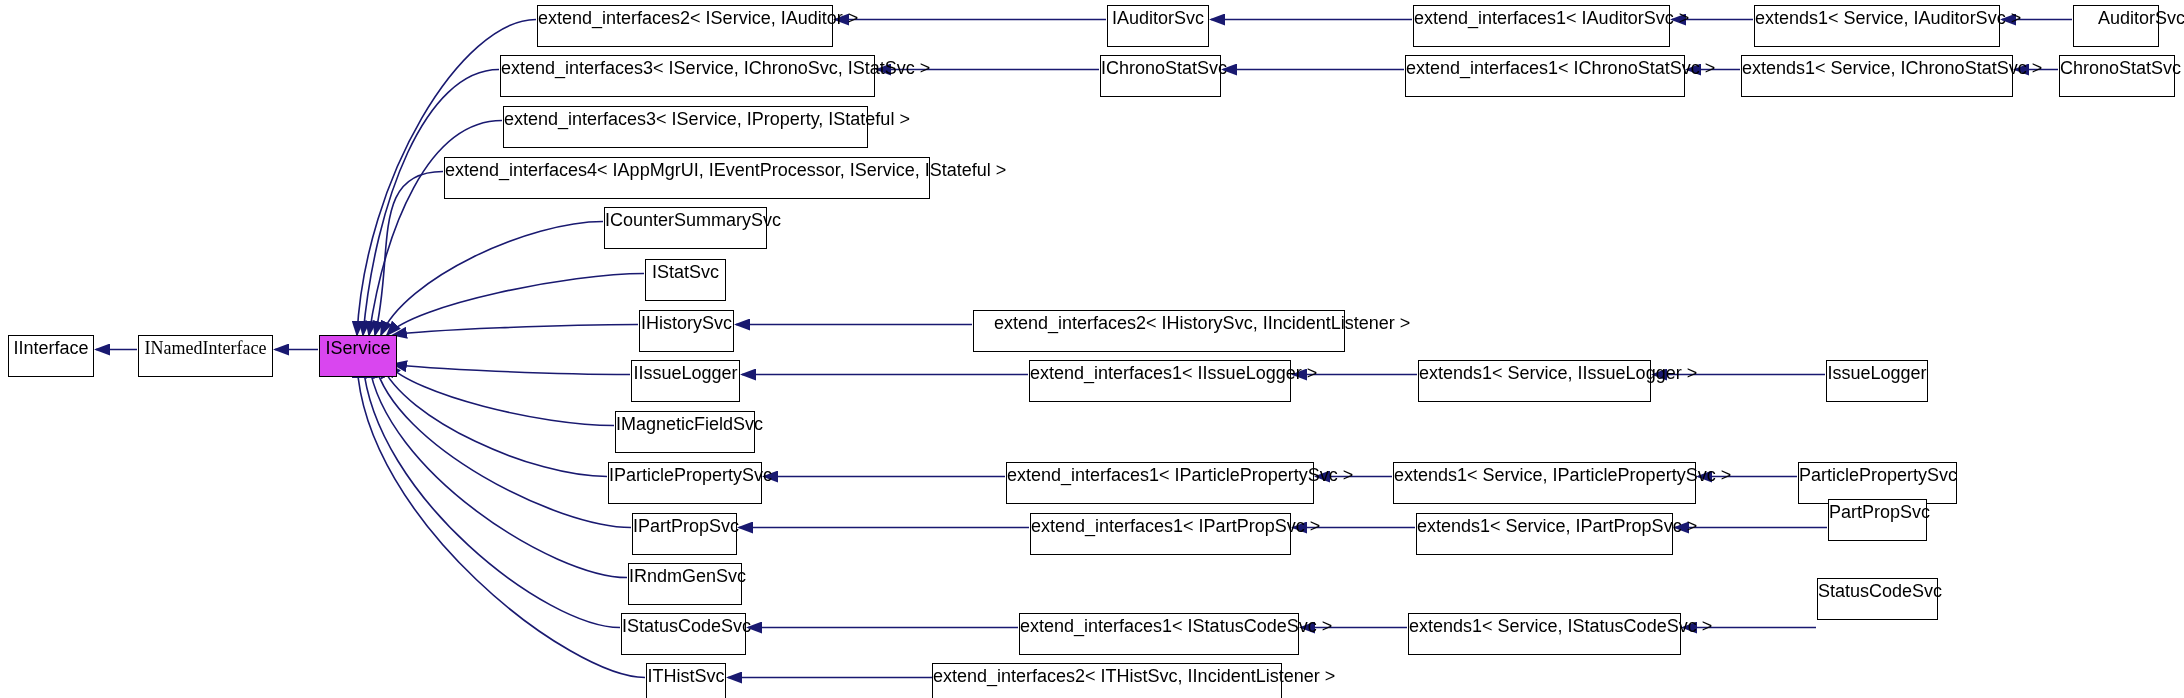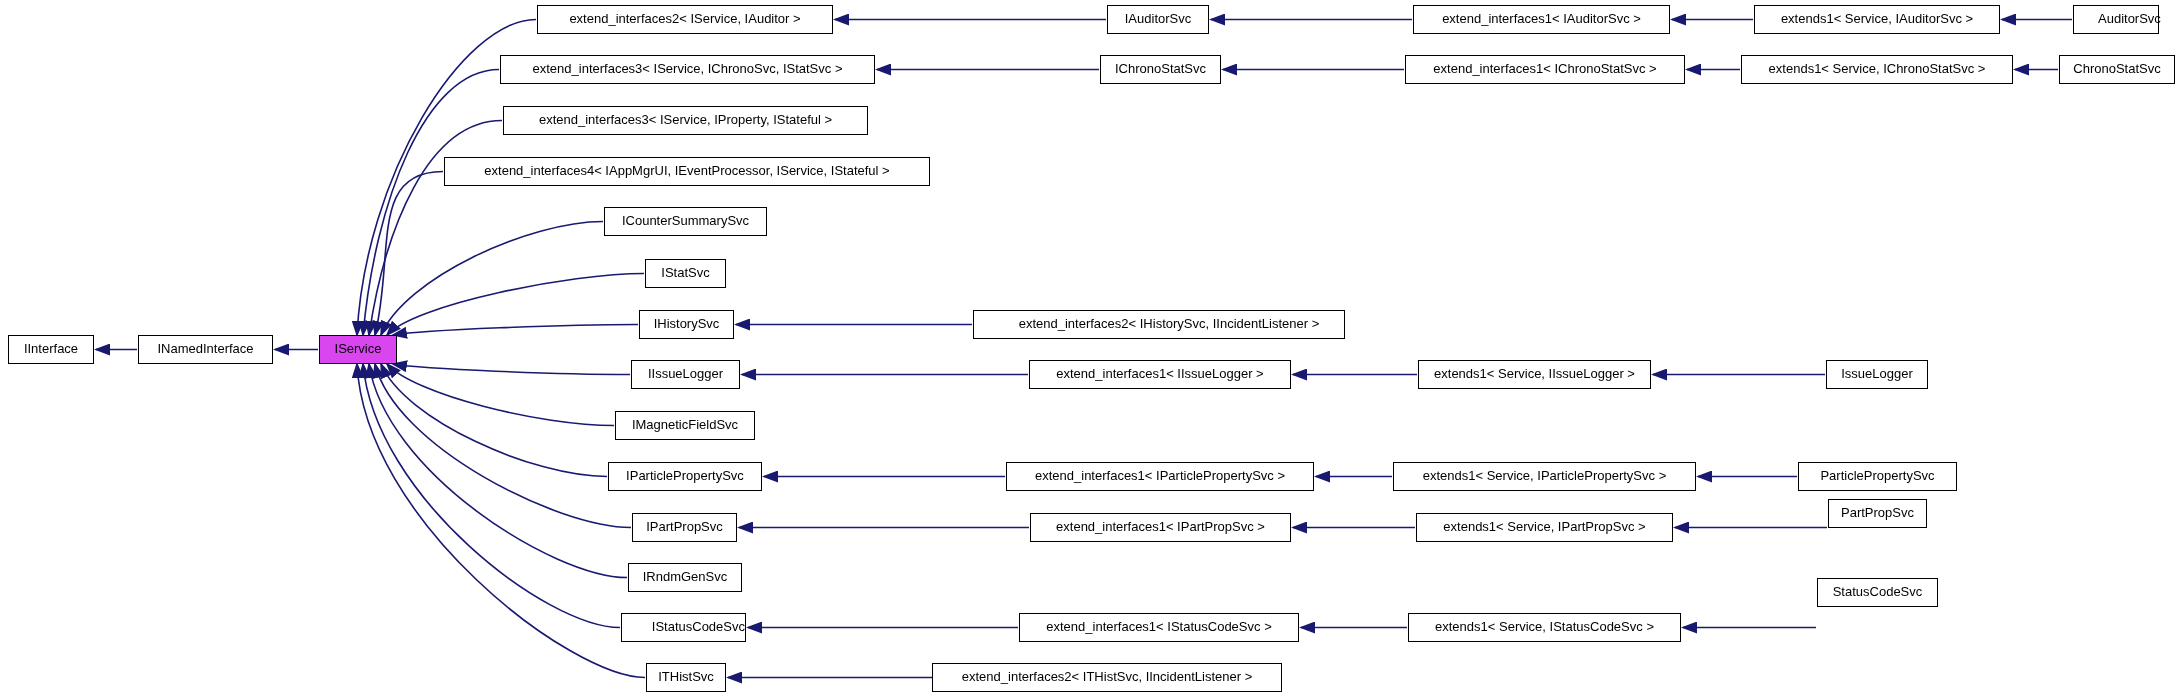--- a/index.html
+++ b/index.html
@@ -12,25 +12,25 @@
     overflow: hidden;
   }
   .canvas svg.edges {
     position: absolute;
     left: 0; top: 0;
     width: 2184px; height: 698px;
   }
   .node {
     position: absolute;
     box-sizing: border-box;
-    height: 29px;
+    height: 42px;
     border: 1.5px solid #000000;
     background: #ffffff;
     color: #000000;
-    font-size: 13px;
+    font-size: 18px;
     line-height: 25px;
     text-align: center;
     white-space: nowrap;
     cursor: pointer;
   }
   .node.focus { background: #bfbfbf; }
 </style>
 </head>
 <body>
 
@@ -75,21 +75,21 @@
       <path d="M1029,527.5 L739,527.5" fill="none" stroke="#191970" stroke-width="1.6" marker-end="url(#arrow)"></path>
       <path d="M1415,527.5 L1293,527.5" fill="none" stroke="#191970" stroke-width="1.6" marker-end="url(#arrow)"></path>
       <path d="M1827,527.5 L1675,527.5" fill="none" stroke="#191970" stroke-width="1.6" marker-end="url(#arrow)"></path>
       <path d="M1018,627.5 L748,627.5" fill="none" stroke="#191970" stroke-width="1.6" marker-end="url(#arrow)"></path>
       <path d="M1407,627.5 L1301,627.5" fill="none" stroke="#191970" stroke-width="1.6" marker-end="url(#arrow)"></path>
       <path d="M1816,627.5 L1683,627.5" fill="none" stroke="#191970" stroke-width="1.6" marker-end="url(#arrow)"></path>
       <path d="M989,677.5 L728,677.5" fill="none" stroke="#191970" stroke-width="1.6" marker-end="url(#arrow)"></path>
     </svg>
   <div id="nodes">
       <div class="node" style="left: 8px; top: 335px; width: 86px;">IInterface</div>
-      <div class="node" style="left: 138px; top: 335px; width: 135px;">INamedInterface</div>
+      <div class="node" style="left: 138px; top: 335px; width: 135px; font-family: Liberation Serif, serif;">INamedInterface</div>
       <div class="node focus" style="left: 319px; top: 335px; width: 78px; background: #d946ef;">IService</div>
       <div class="node" style="left: 537px; top: 5px; width: 296px;">extend_interfaces2&lt; IService, IAuditor &gt;</div>
       <div class="node" style="left: 1107px; top: 5px; width: 102px;">IAuditorSvc</div>
       <div class="node" style="left: 1413px; top: 5px; width: 257px;">extend_interfaces1&lt; IAuditorSvc &gt;</div>
       <div class="node" style="left: 1754px; top: 5px; width: 246px;">extends1&lt; Service, IAuditorSvc &gt;</div>
       <div class="node" style="left: 2073px; top: 5px; width: 86px; padding-left: 24px;">AuditorSvc</div>
       <div class="node" style="left: 500px; top: 55px; width: 375px;">extend_interfaces3&lt; IService, IChronoSvc, IStatSvc &gt;</div>
       <div class="node" style="left: 1100px; top: 55px; width: 121px;">IChronoStatSvc</div>
       <div class="node" style="left: 1405px; top: 55px; width: 280px;">extend_interfaces1&lt; IChronoStatSvc &gt;</div>
       <div class="node" style="left: 1741px; top: 55px; width: 272px;">extends1&lt; Service, IChronoStatSvc &gt;</div>

